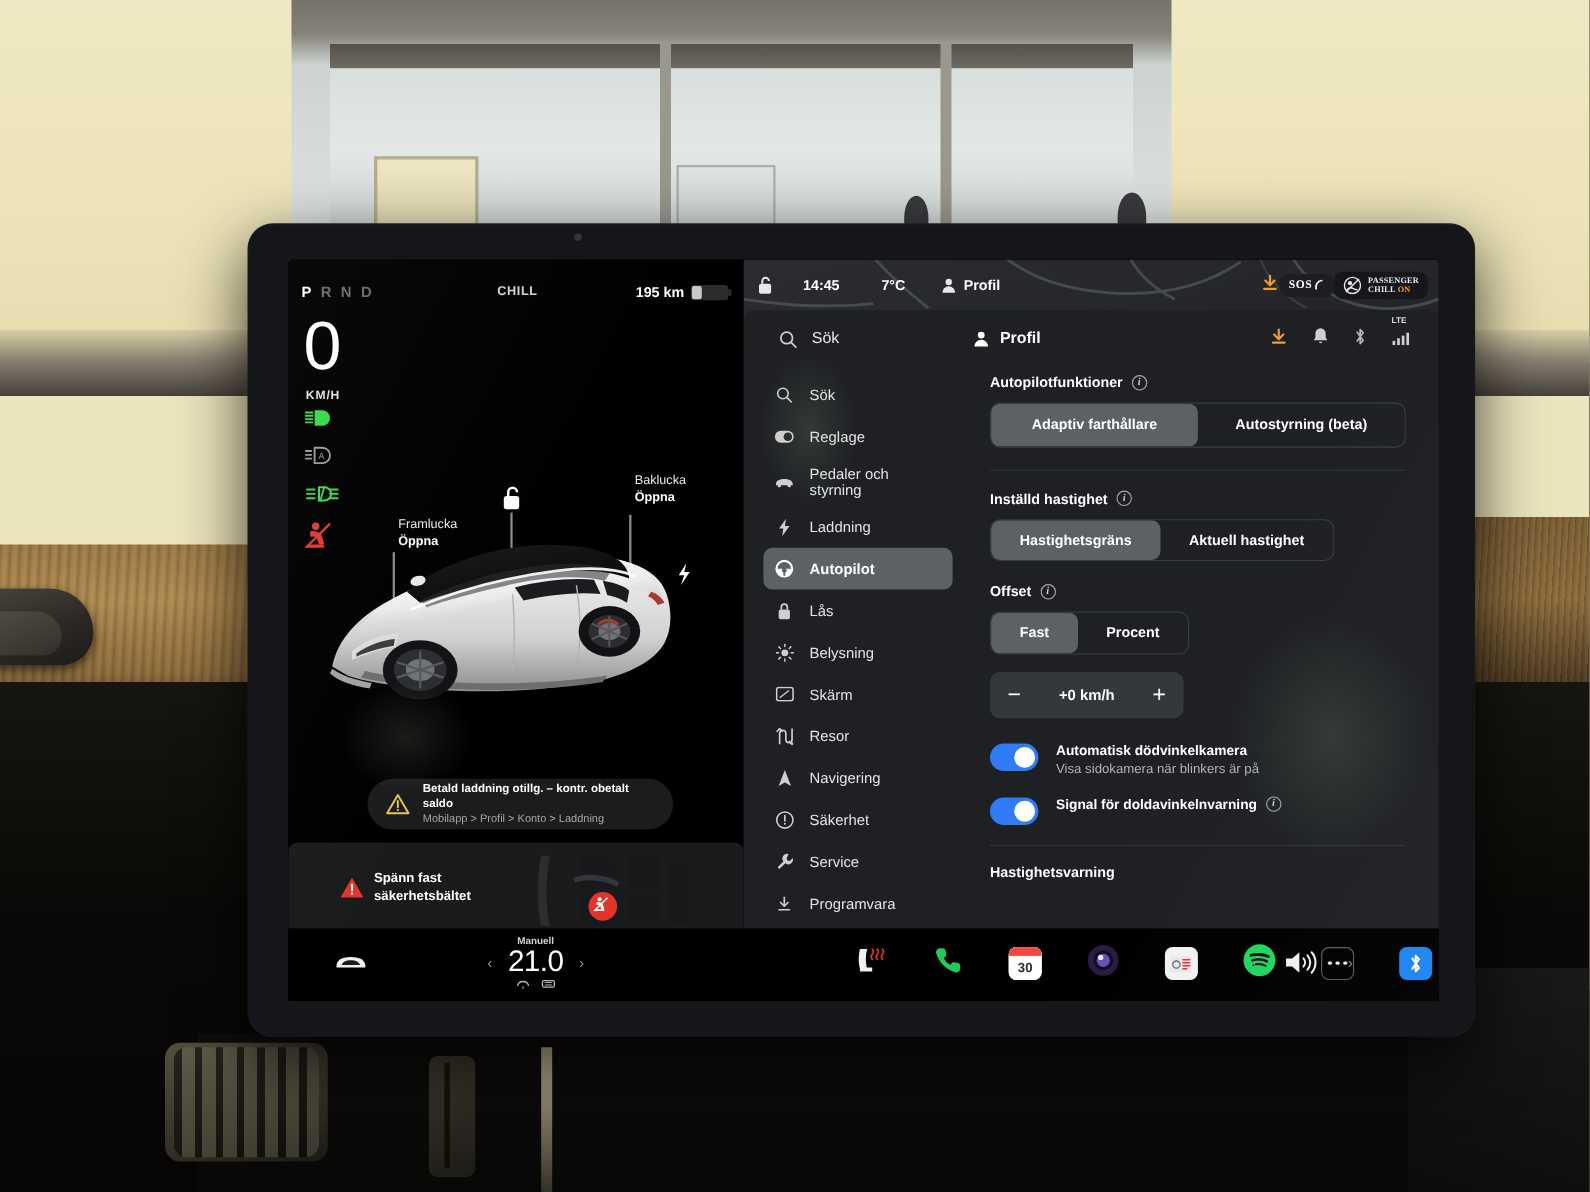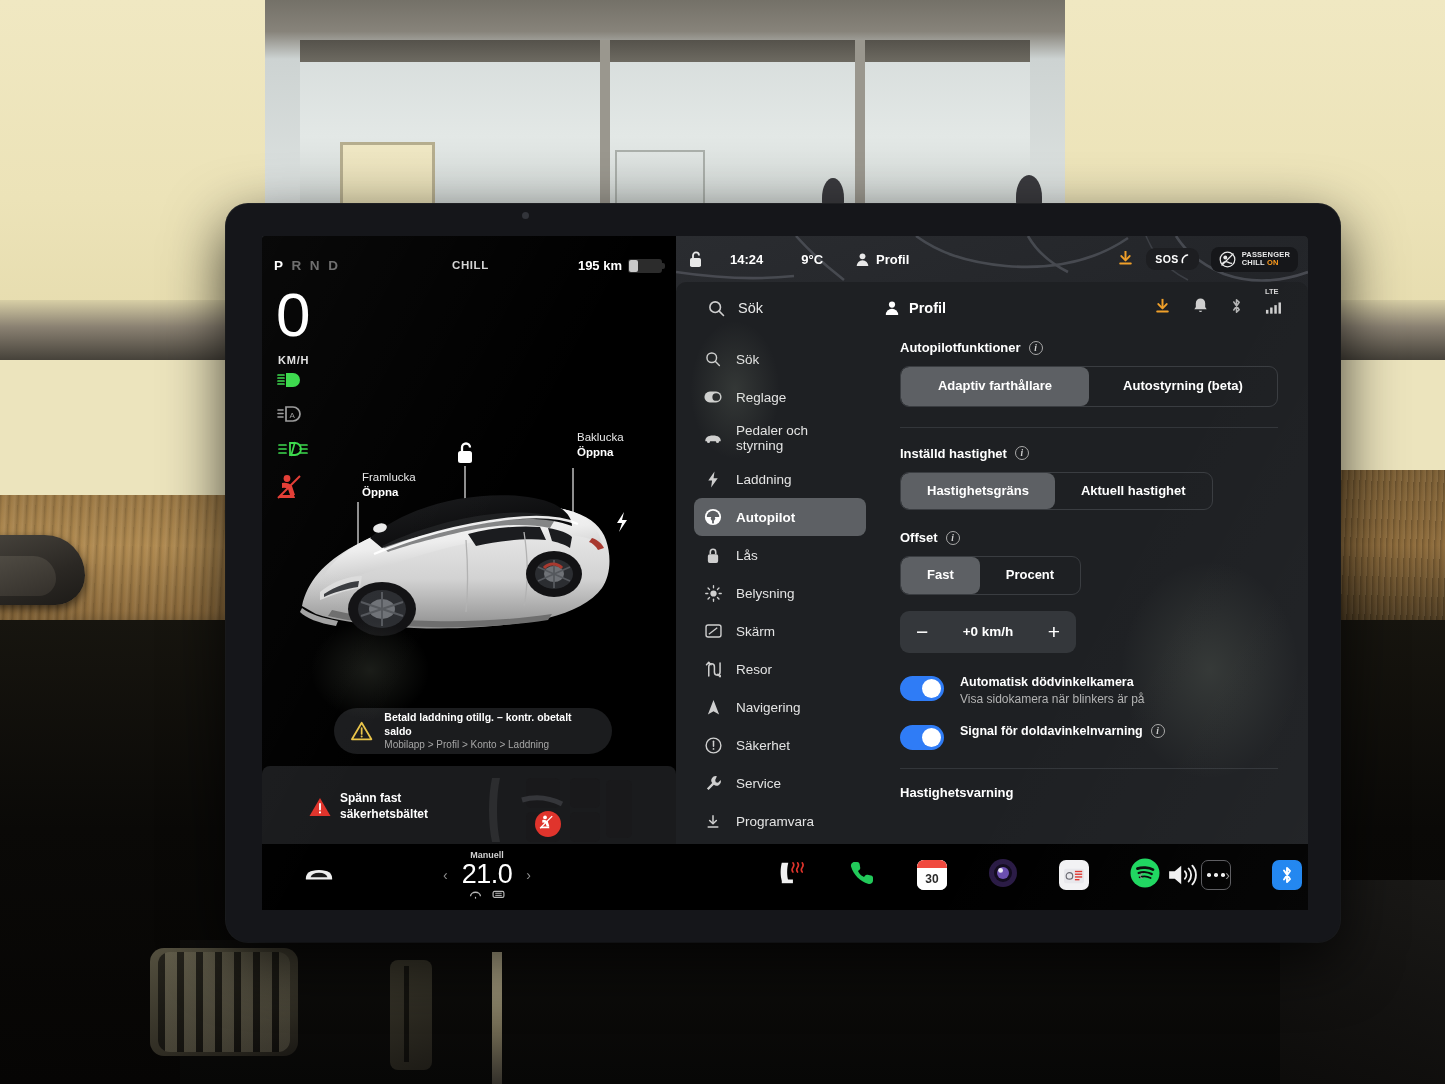--- a/index.html
+++ b/index.html
@@ -574,33 +574,33 @@
     </svg>
 
     <div class="statusbar">
       <div style="width:26px; display:flex; justify-content:center;">
         <svg width="15" height="18" viewBox="0 0 15 18">
           <rect x="2" y="8" width="11" height="9" rx="1.8" fill="#e8e8e8"></rect>
           <path d="M5 8 V5.4 a3 3 0 0 1 6 0" fill="none" stroke="#e8e8e8" stroke-width="1.8"></path>
         </svg>
       </div>
       <div class="sb-item" style="margin-left:22px;">
-        <span>14:24</span>
+        <span>14:45</span>
       </div>
       <div class="sb-item" style="margin-left:38px;">
-        <span>9°C</span>
+        <span>7°C</span>
       </div>
       <div class="sb-item" style="margin-left:32px;">
         <svg width="15" height="15" viewBox="0 0 16 16">
           <circle cx="8" cy="4.6" r="3.1" fill="#e8e8e8"></circle>
           <path d="M1.8 15 a6.2 6.2 0 0 1 12.4 0 z" fill="#e8e8e8"></path>
         </svg>
         <span>Profil</span>
       </div>
-      <div style="margin-left:auto; display:flex; align-items:center; gap:12px; padding-right:4px;">
+      <div style="margin-left:auto; display:flex; align-items:center; padding-right:4px;font-family:Liberation Serif, serif;">
         <div>
           <svg width="17" height="17" viewBox="0 0 18 18">
             <line x1="9" y1="2" x2="9" y2="11" stroke="#f0a02a" stroke-width="2.1"></line>
             <path d="M4.6 7.5 L9 12 L13.4 7.5" fill="none" stroke="#f0a02a" stroke-width="2.1" stroke-linecap="round" stroke-linejoin="round"></path>
             <line x1="3.4" y1="15.4" x2="14.6" y2="15.4" stroke="#f0a02a" stroke-width="2.1" stroke-linecap="round"></line>
           </svg>
         </div>
         <div class="sos-badge">
           <span>SOS</span>
           <svg width="9" height="11" viewBox="0 0 9 11">

